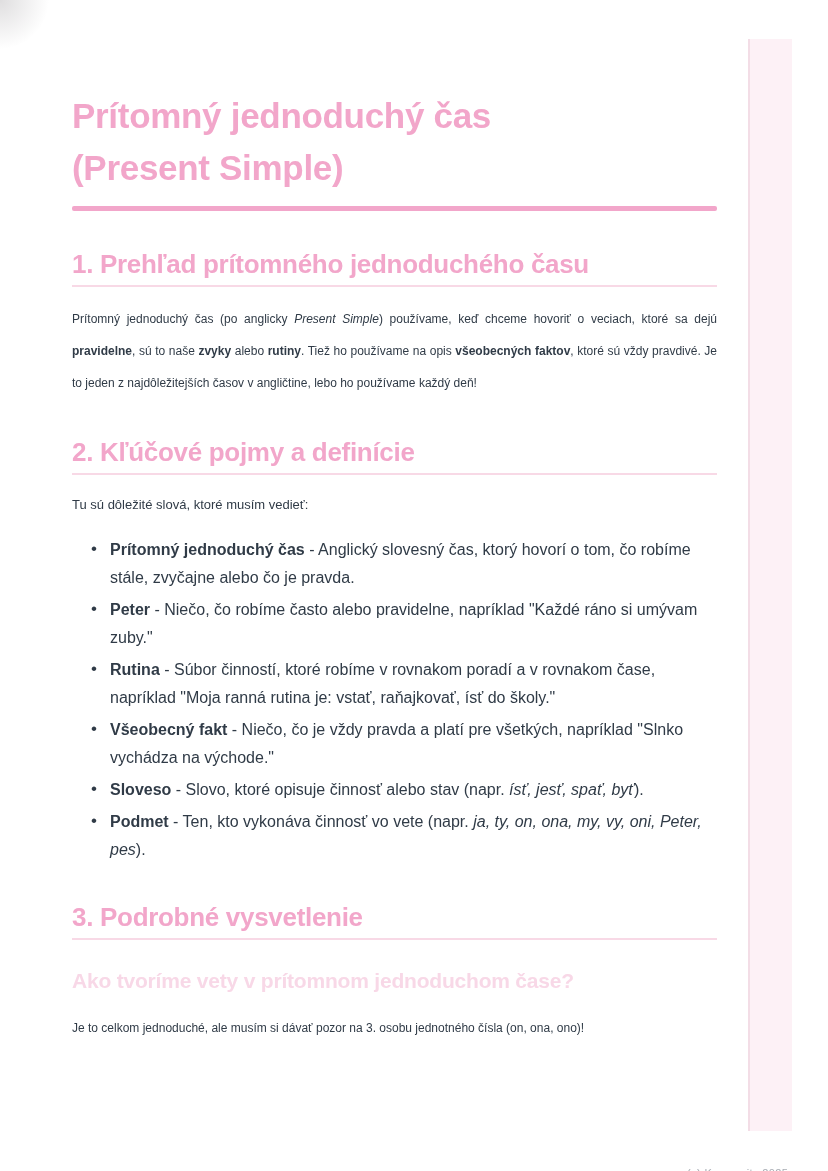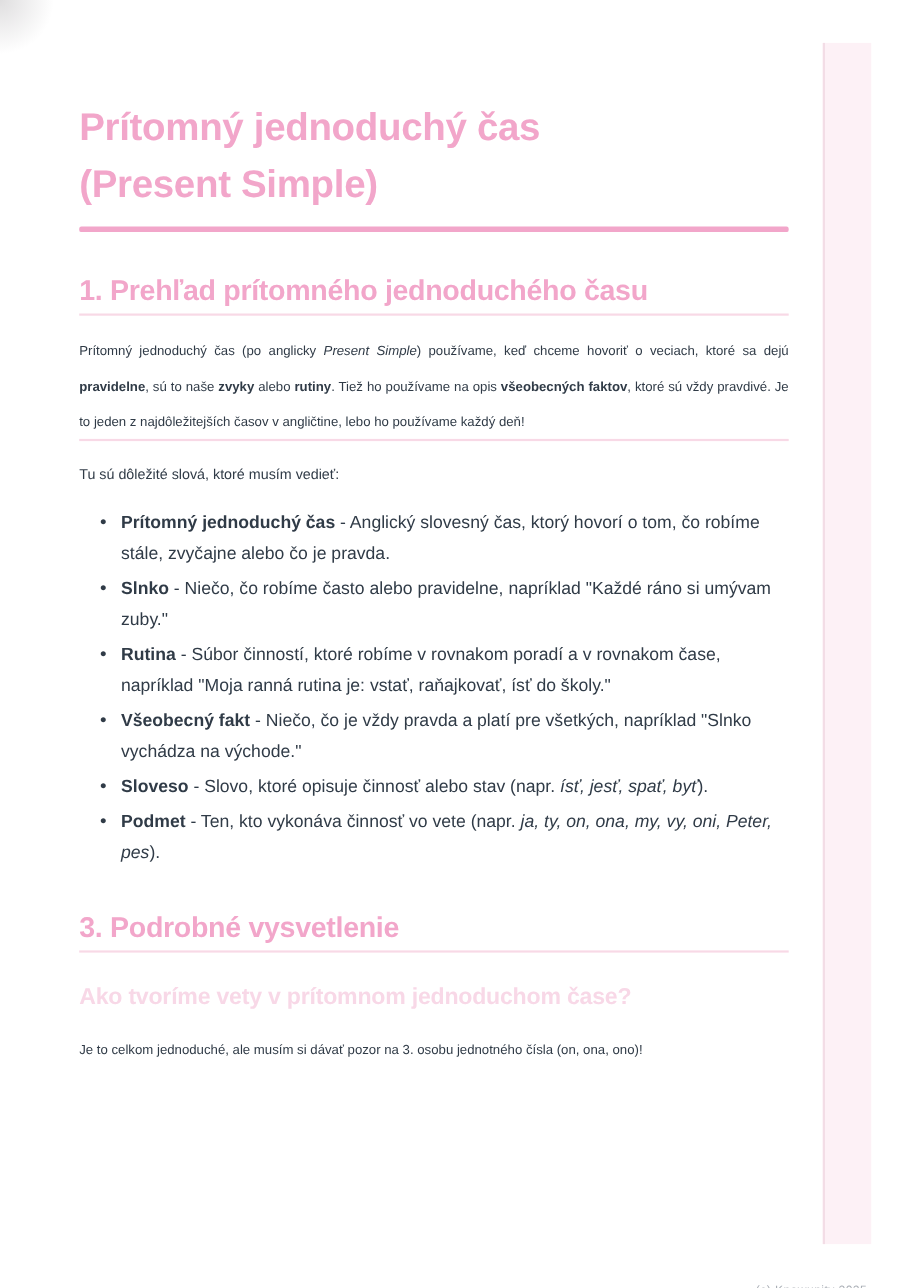--- a/index.html
+++ b/index.html
@@ -94,25 +94,26 @@
   <h1 class="doc-title">Prítomný jednoduchý čas (Present Simple)</h1>
   <div class="rule-thick"></div>
 
   <section>
     <h2 class="sec-heading">1. Prehľad prítomného jednoduchého času</h2>
     <div class="rule-thin"></div>
     <p class="body-par runs">Prítomný jednoduchý čas (po anglicky <i>Present Simple</i>) používame, keď chceme hovoriť o veciach, ktoré sa dejú <b>pravidelne</b>, sú to naše <b>zvyky</b> alebo <b>rutiny</b>. Tiež ho používame na opis <b>všeobecných faktov</b>, ktoré sú vždy pravdivé. Je to jeden z najdôležitejších časov v angličtine, lebo ho používame každý deň!</p>
   </section>
 
   <section>
+    <h2 class="sec-heading sec2-gap">2. Kľúčové pojmy a definície</h2>
     <div class="rule-thin"></div>
     <p class="intro-par">Tu sú dôležité slová, ktoré musím vedieť:</p>
     <ul class="term-list">
         <li class="runs"><b>Prítomný jednoduchý čas</b> - Anglický slovesný čas, ktorý hovorí o tom, čo robíme stále, zvyčajne alebo čo je pravda.</li>
-        <li class="runs"><b>Slnko</b> - Niečo, čo robíme často alebo pravidelne, napríklad "Každé ráno si umývam zuby."</li>
+        <li class="runs"><b>Peter</b> - Niečo, čo robíme často alebo pravidelne, napríklad "Každé ráno si umývam zuby."</li>
         <li class="runs"><b>Rutina</b> - Súbor činností, ktoré robíme v rovnakom poradí a v rovnakom čase, napríklad "Moja ranná rutina je: vstať, raňajkovať, ísť do školy."</li>
         <li class="runs"><b>Všeobecný fakt</b> - Niečo, čo je vždy pravda a platí pre všetkých, napríklad "Slnko vychádza na východe."</li>
         <li class="runs"><b>Sloveso</b> - Slovo, ktoré opisuje činnosť alebo stav (napr. <i>ísť, jesť, spať, byť</i>).</li>
         <li class="runs"><b>Podmet</b> - Ten, kto vykonáva činnosť vo vete (napr. <i>ja, ty, on, ona, my, vy, oni, Peter, pes</i>).</li>
       </ul>
   </section>
 
   <section>
     <h2 class="sec-heading sec3-gap">3. Podrobné vysvetlenie</h2>
     <div class="rule-thin"></div>

